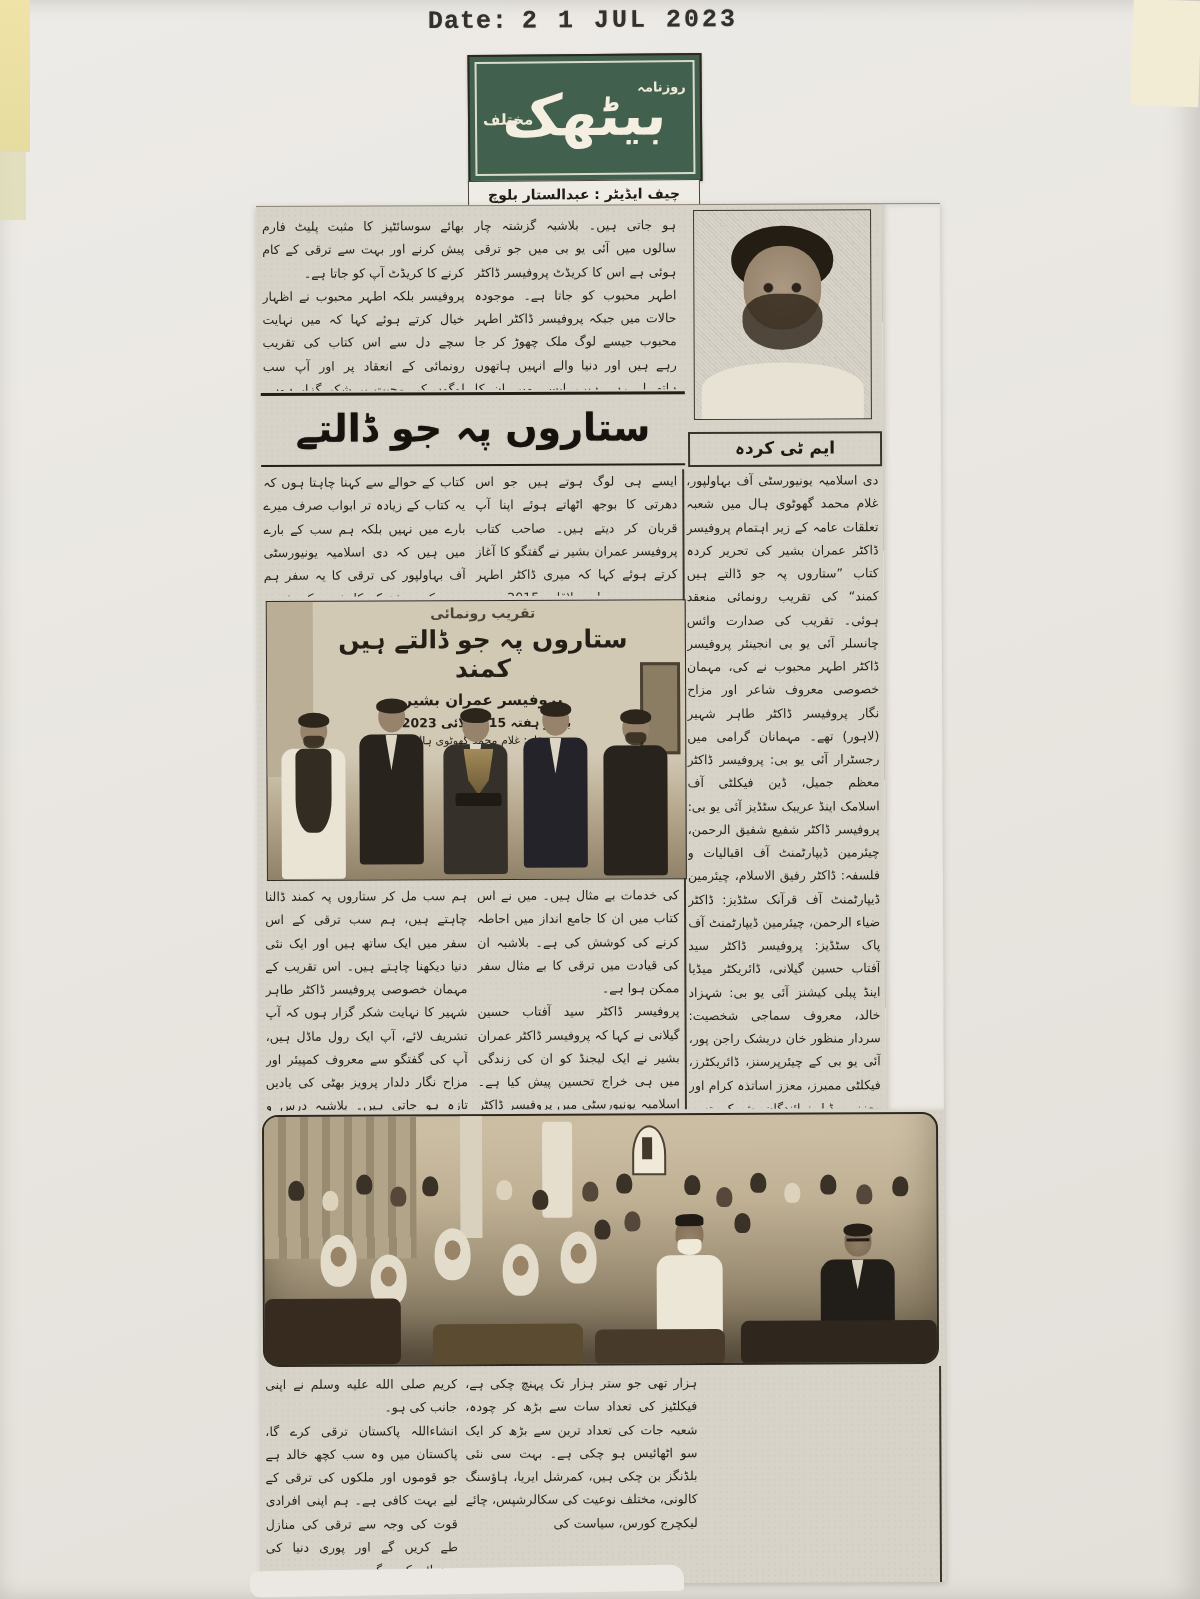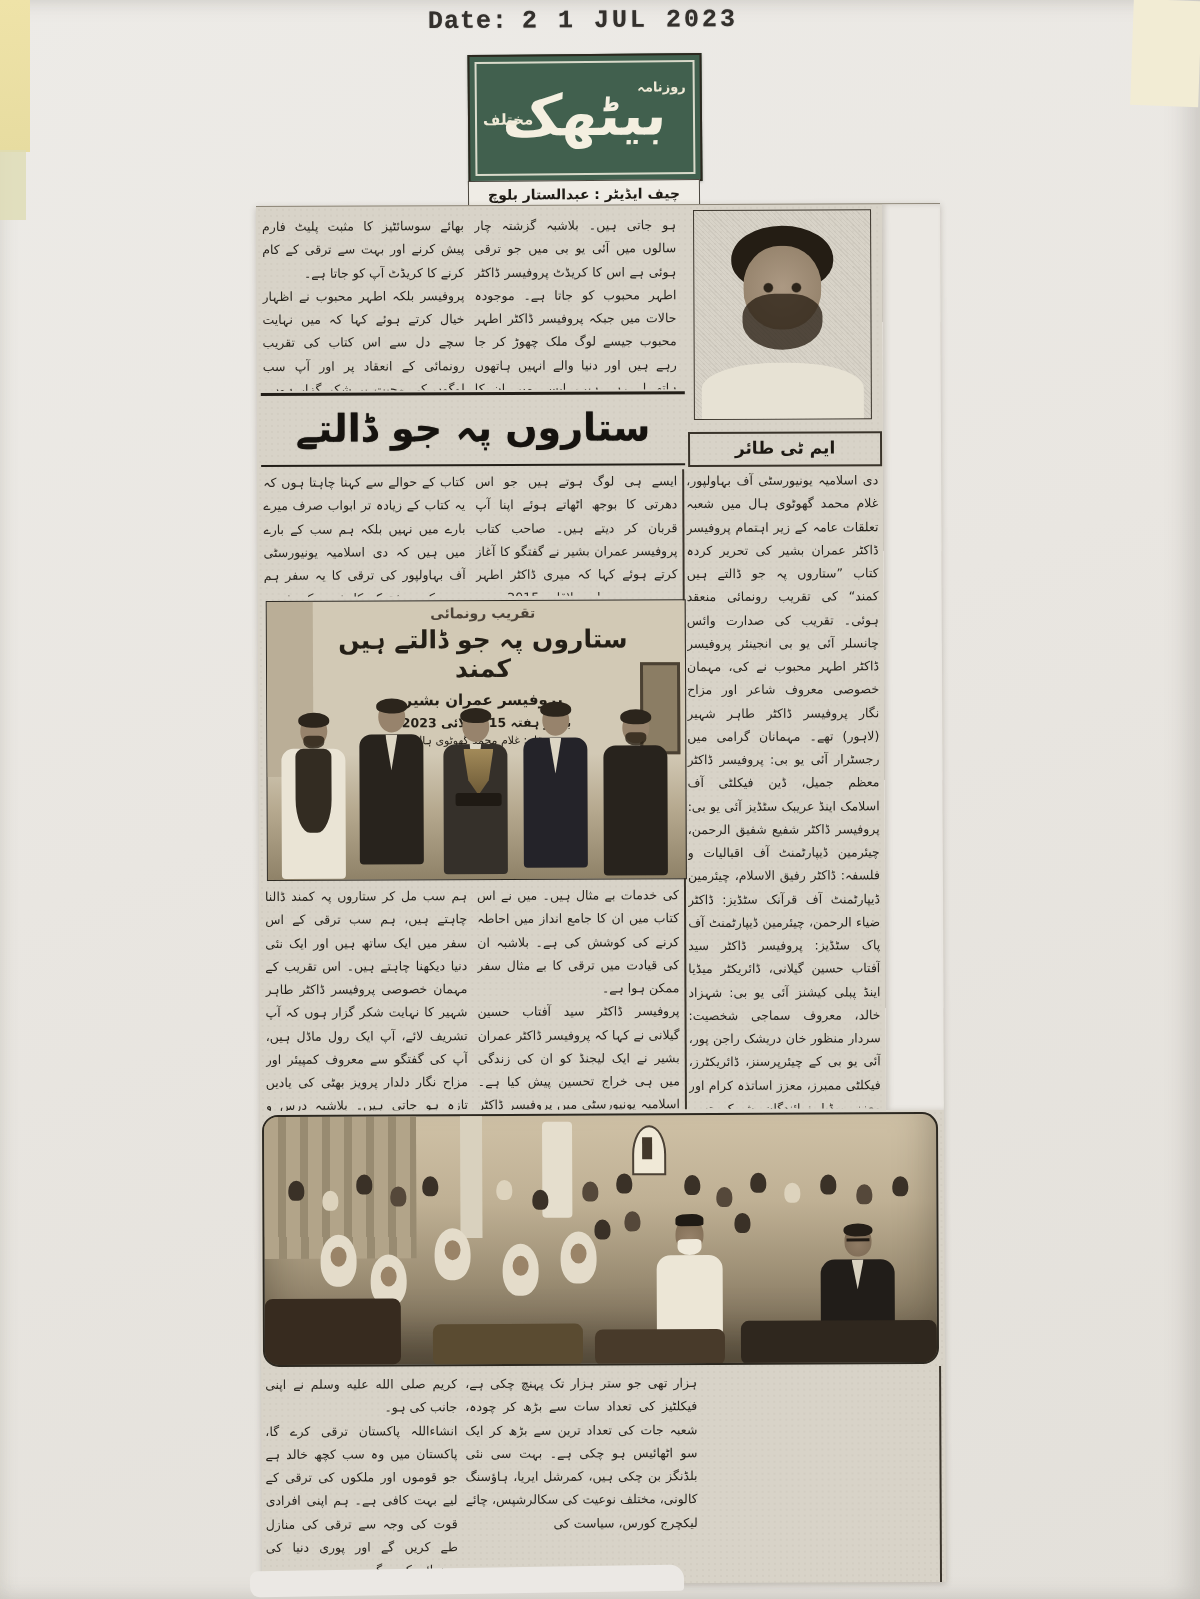--- a/index.html
+++ b/index.html
@@ -179,21 +179,21 @@
     <div class="abs col" style="left:218px;top:8px;width:202px;height:176px;">ہو جاتی ہیں۔ بلاشبہ گزشتہ چار سالوں میں آئی یو بی میں جو ترقی ہوئی ہے اس کا کریڈٹ پروفیسر ڈاکٹر اطہر محبوب کو جاتا ہے۔ موجودہ حالات میں جبکہ پروفیسر ڈاکٹر اطہر محبوب جیسے لوگ ملک چھوڑ کر جا رہے ہیں اور دنیا والے انہیں ہاتھوں ہاتھ لے رہے ہیں، ایسے میں ان کا جنون انہیں کہیں جانے نہیں دیتا اور یہ ان تھک محنت کر رہے ہیں۔</div>
     <div class="abs col" style="left:6px;top:8px;width:202px;height:176px;">بھائے سوسائٹیز کا مثبت پلیٹ فارم پیش کرنے اور بہت سے ترقی کے کام کرنے کا کریڈٹ آپ کو جاتا ہے۔
 پروفیسر بلکہ اطہر محبوب نے اظہار خیال کرتے ہوئے کہا کہ میں نہایت سچے دل سے اس کتاب کی تقریب رونمائی کے انعقاد پر اور آپ سب لوگوں کی محبت پر شکر گزار ہوں۔ اس</div>
 
     <div class="abs portrait grain">
       <div class="pt-hair"></div>
       <div class="pt-face"></div>
       <div class="pt-beard"></div>
       <div class="pt-shirt"></div>
     </div>
-    <div class="abs byline-box">ایم ٹی طائر</div>
+    <div class="abs byline-box">ایم ٹی کردہ</div>
 
     <div class="abs rule" style="left:4px;top:186px;width:424px;height:3px;"></div>
     <div class="abs headline">ستاروں پہ جو ڈالتے ہیں کمند</div>
     <div class="abs rule" style="left:4px;top:258px;width:424px;height:2px;"></div>
 
     <div class="abs vline" style="left:425px;top:264px;width:2px;height:640px;"></div>
     <div class="abs col" style="left:429px;top:264px;width:192px;height:640px;">دی اسلامیہ یونیورسٹی آف بہاولپور، غلام محمد گھوٹوی ہال میں شعبہ تعلقات عامہ کے زیر اہتمام پروفیسر ڈاکٹر عمران بشیر کی تحریر کردہ کتاب ”ستاروں پہ جو ڈالتے ہیں کمند“ کی تقریب رونمائی منعقد ہوئی۔ تقریب کی صدارت وائس چانسلر آئی یو بی انجینئر پروفیسر ڈاکٹر اطہر محبوب نے کی، مہمان خصوصی معروف شاعر اور مزاح نگار پروفیسر ڈاکٹر طاہر شہیر (لاہور) تھے۔ مہمانان گرامی میں رجسٹرار آئی یو بی: پروفیسر ڈاکٹر معظم جمیل، ڈین فیکلٹی آف اسلامک اینڈ عریبک سٹڈیز آئی یو بی: پروفیسر ڈاکٹر شفیع شفیق الرحمن، چیئرمین ڈیپارٹمنٹ آف اقبالیات و فلسفہ: ڈاکٹر رفیق الاسلام، چیئرمین ڈیپارٹمنٹ آف قرآنک سٹڈیز: ڈاکٹر ضیاء الرحمن، چیئرمین ڈیپارٹمنٹ آف پاک سٹڈیز: پروفیسر ڈاکٹر سید آفتاب حسین گیلانی، ڈائریکٹر میڈیا اینڈ پبلی کیشنز آئی یو بی: شہزاد خالد، معروف سماجی شخصیت: سردار منظور خان دریشک راجن پور، آئی یو بی کے چیئرپرسنز، ڈائریکٹرز، فیکلٹی ممبرز، معزز اساتذہ کرام اور معزز میڈیا نمائندگان شریک تھے۔ نظامت کے فرائض آنا صدف مہدی نے سرانجام دیے۔
 مہمان خصوصی پروفیسر ڈاکٹر طاہر شہیر (لاہور) نے کتاب ”ستاروں پہ جو ڈالتے ہیں کمند“ کے بارے میں اظہار خیال کرتے ہوئے کہا کہ چھوٹا آدمی چھوٹی بات میں الجھا رہتا ہے</div>
     <div class="abs col" style="left:218px;top:264px;width:202px;height:126px;">ایسے ہی لوگ ہوتے ہیں جو اس دھرتی کا بوجھ اٹھاتے ہوئے اپنا آپ قربان کر دیتے ہیں۔ صاحب کتاب پروفیسر عمران بشیر نے گفتگو کا آغاز کرتے ہوئے کہا کہ میری ڈاکٹر اطہر محبوب سے پہلی ملاقات 2015ء میں ہوئی۔ بلاشبہ ان</div>
     <div class="abs col" style="left:6px;top:264px;width:202px;height:126px;">کتاب کے حوالے سے کہنا چاہتا ہوں کہ یہ کتاب کے زیادہ تر ابواب صرف میرے بارے میں نہیں بلکہ ہم سب کے بارے میں ہیں کہ دی اسلامیہ یونیورسٹی آف بہاولپور کی ترقی کا یہ سفر ہم سب کی مشترک کاوشوں کے ذریعہ ممکن ہوا۔ اور</div>

